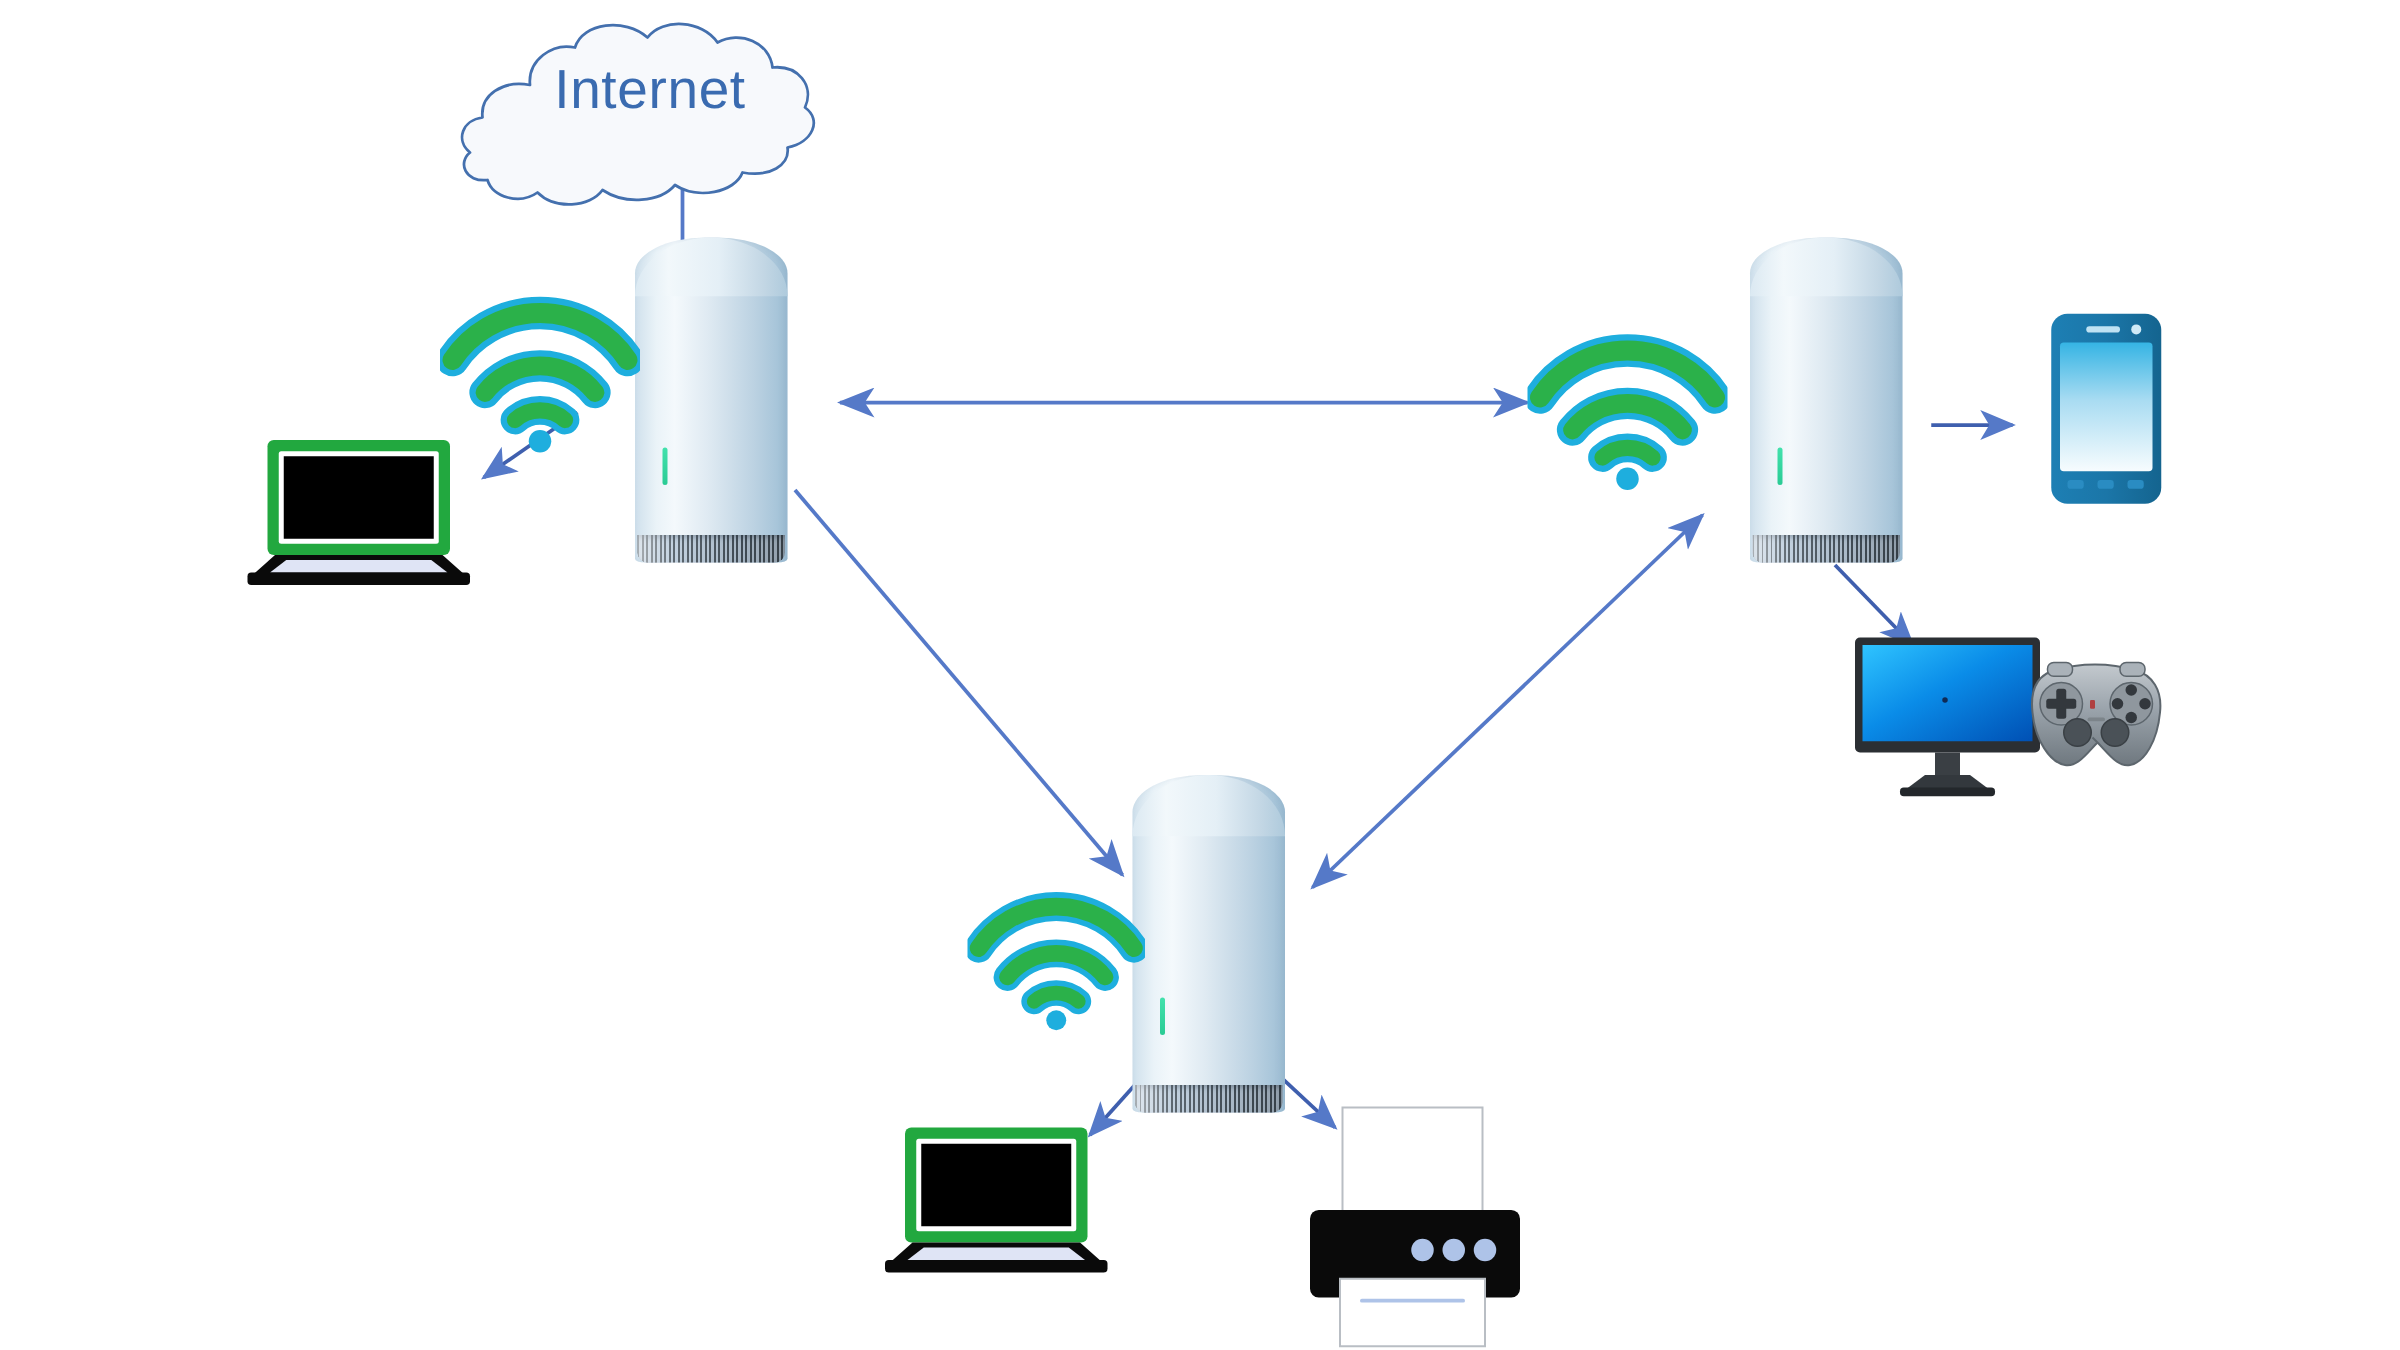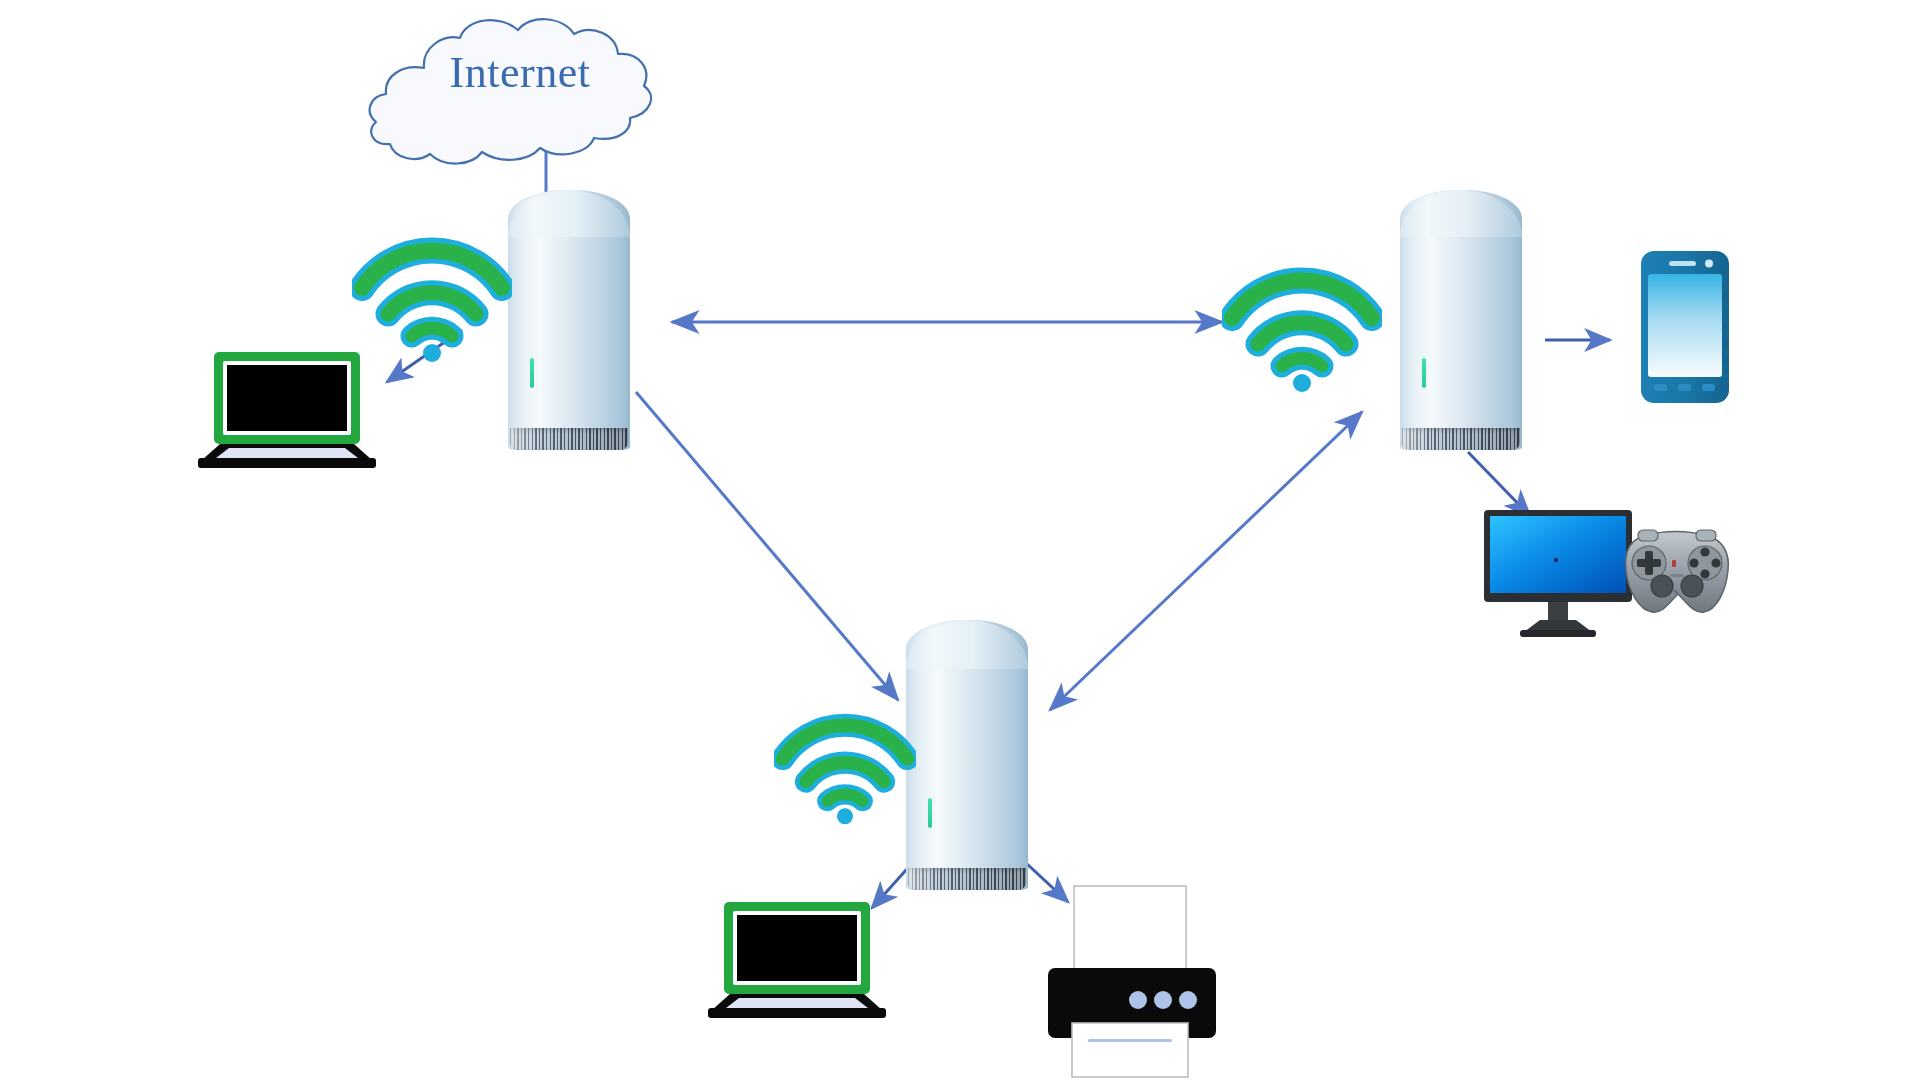--- a/index.html
+++ b/index.html
@@ -35,21 +35,20 @@
     position: absolute;
     left: 0; top: 0;
     width: 340px; height: 128px;
     display: flex;
     align-items: center;
     justify-content: center;
     font-size: 44px;
     color: #3A6BB0;
     letter-spacing: 0.5px;
     pointer-events: none;
-    font-family: Liberation Serif, serif;
   }
 
   
   .router { position: absolute; z-index: 3; }
   .router .body {
     position: absolute;
     left: 0; top: 0;
     width: 100%;
     height: 100%;
     border-radius: 46% 46% 8px 8px / 11% 11% 3px 3px;

